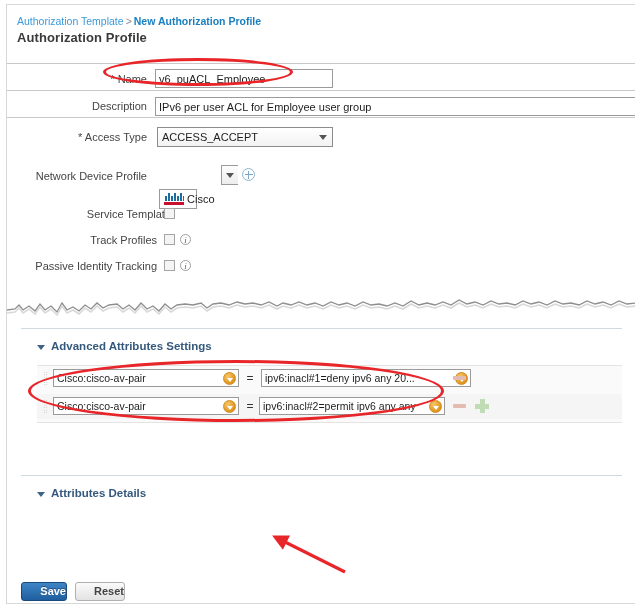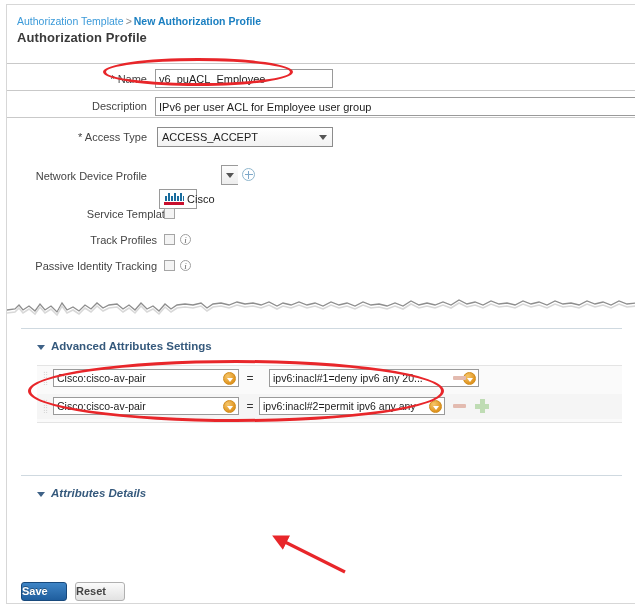--- a/index.html
+++ b/index.html
@@ -237,21 +237,21 @@
   }
   .det-line { white-space: nowrap; }
 
   
   .btn {
     position: absolute;
     height: 19px;
     border-radius: 3px;
     font-size: 11px;
     font-weight: bold;
-    text-align: left;
+    text-align: right;
     line-height: 17px;
     cursor: pointer;
     user-select: none;
   }
   .btn-save {
     background: linear-gradient(#3f85c6, #1f5e9e);
     border: 1px solid #17497c;
     color: #fff;
     text-shadow: 0 -1px 0 rgba(0,0,0,.35);
   }
@@ -340,21 +340,21 @@
 
   <div class="adv-panel" style="left:30px; top:360px; width:585px; height:58px;">
 
     <div class="attr-row" style="top:0;">
       <span class="drag-handle" style="left:6px; top:5px;"></span>
       <div class="attr-input" style="left:16px; top:3px; width:186px;">
         <span>Cisco:cisco-av-pair</span>
         <span class="orange-caret"></span>
       </div>
       <span class="eq-sign" style="left:206px; top:5px; width:14px;">=</span>
-      <div class="attr-input" style="left:232px; top:3px; width:210px;">
+      <div class="attr-input" style="left:224px; top:3px; width:210px;">
         <span>ipv6:inacl#1=deny ipv6 any 20...</span>
         <span class="orange-caret"></span>
       </div>
       <span class="minus-btn" style="left:416px; top:10px;"></span>
     </div>
 
     <div class="attr-row alt" style="top:28px;">
       <span class="drag-handle" style="left:6px; top:5px;"></span>
       <div class="attr-input" style="left:16px; top:3px; width:186px;">
         <span>Cisco:cisco-av-pair</span>
@@ -366,21 +366,21 @@
         <span class="orange-caret"></span>
       </div>
       <span class="minus-btn" style="left:416px; top:10px;"></span>
       <span class="plus-btn" style="left:438px; top:5px;"></span>
     </div>
   </div>
 
   <div class="hline" style="left:14px; width:601px; top:470px; background:#cfd9e0;"></div>
 
   <span class="sec-tri" style="left:30px; top:487px;"></span>
-  <div class="sec-head" style="left:44px; top:482px;font-style:italic;">Attributes Details</div>
+  <div class="sec-head" style="left:44px; top:482px;">Attributes Details</div>
 
 
   <div class="btn btn-save" style="left:14px; top:577px; width:46px;">Save</div>
   <div class="btn btn-reset" style="left:68px; top:577px; width:50px;">Reset</div>
 
 </div>
 
 <div class="oval" style="left:103px; top:58px; width:190px; height:28px;"></div>
 <div class="oval" style="left:28px; top:360px; width:416px; height:62px;"></div>
 

